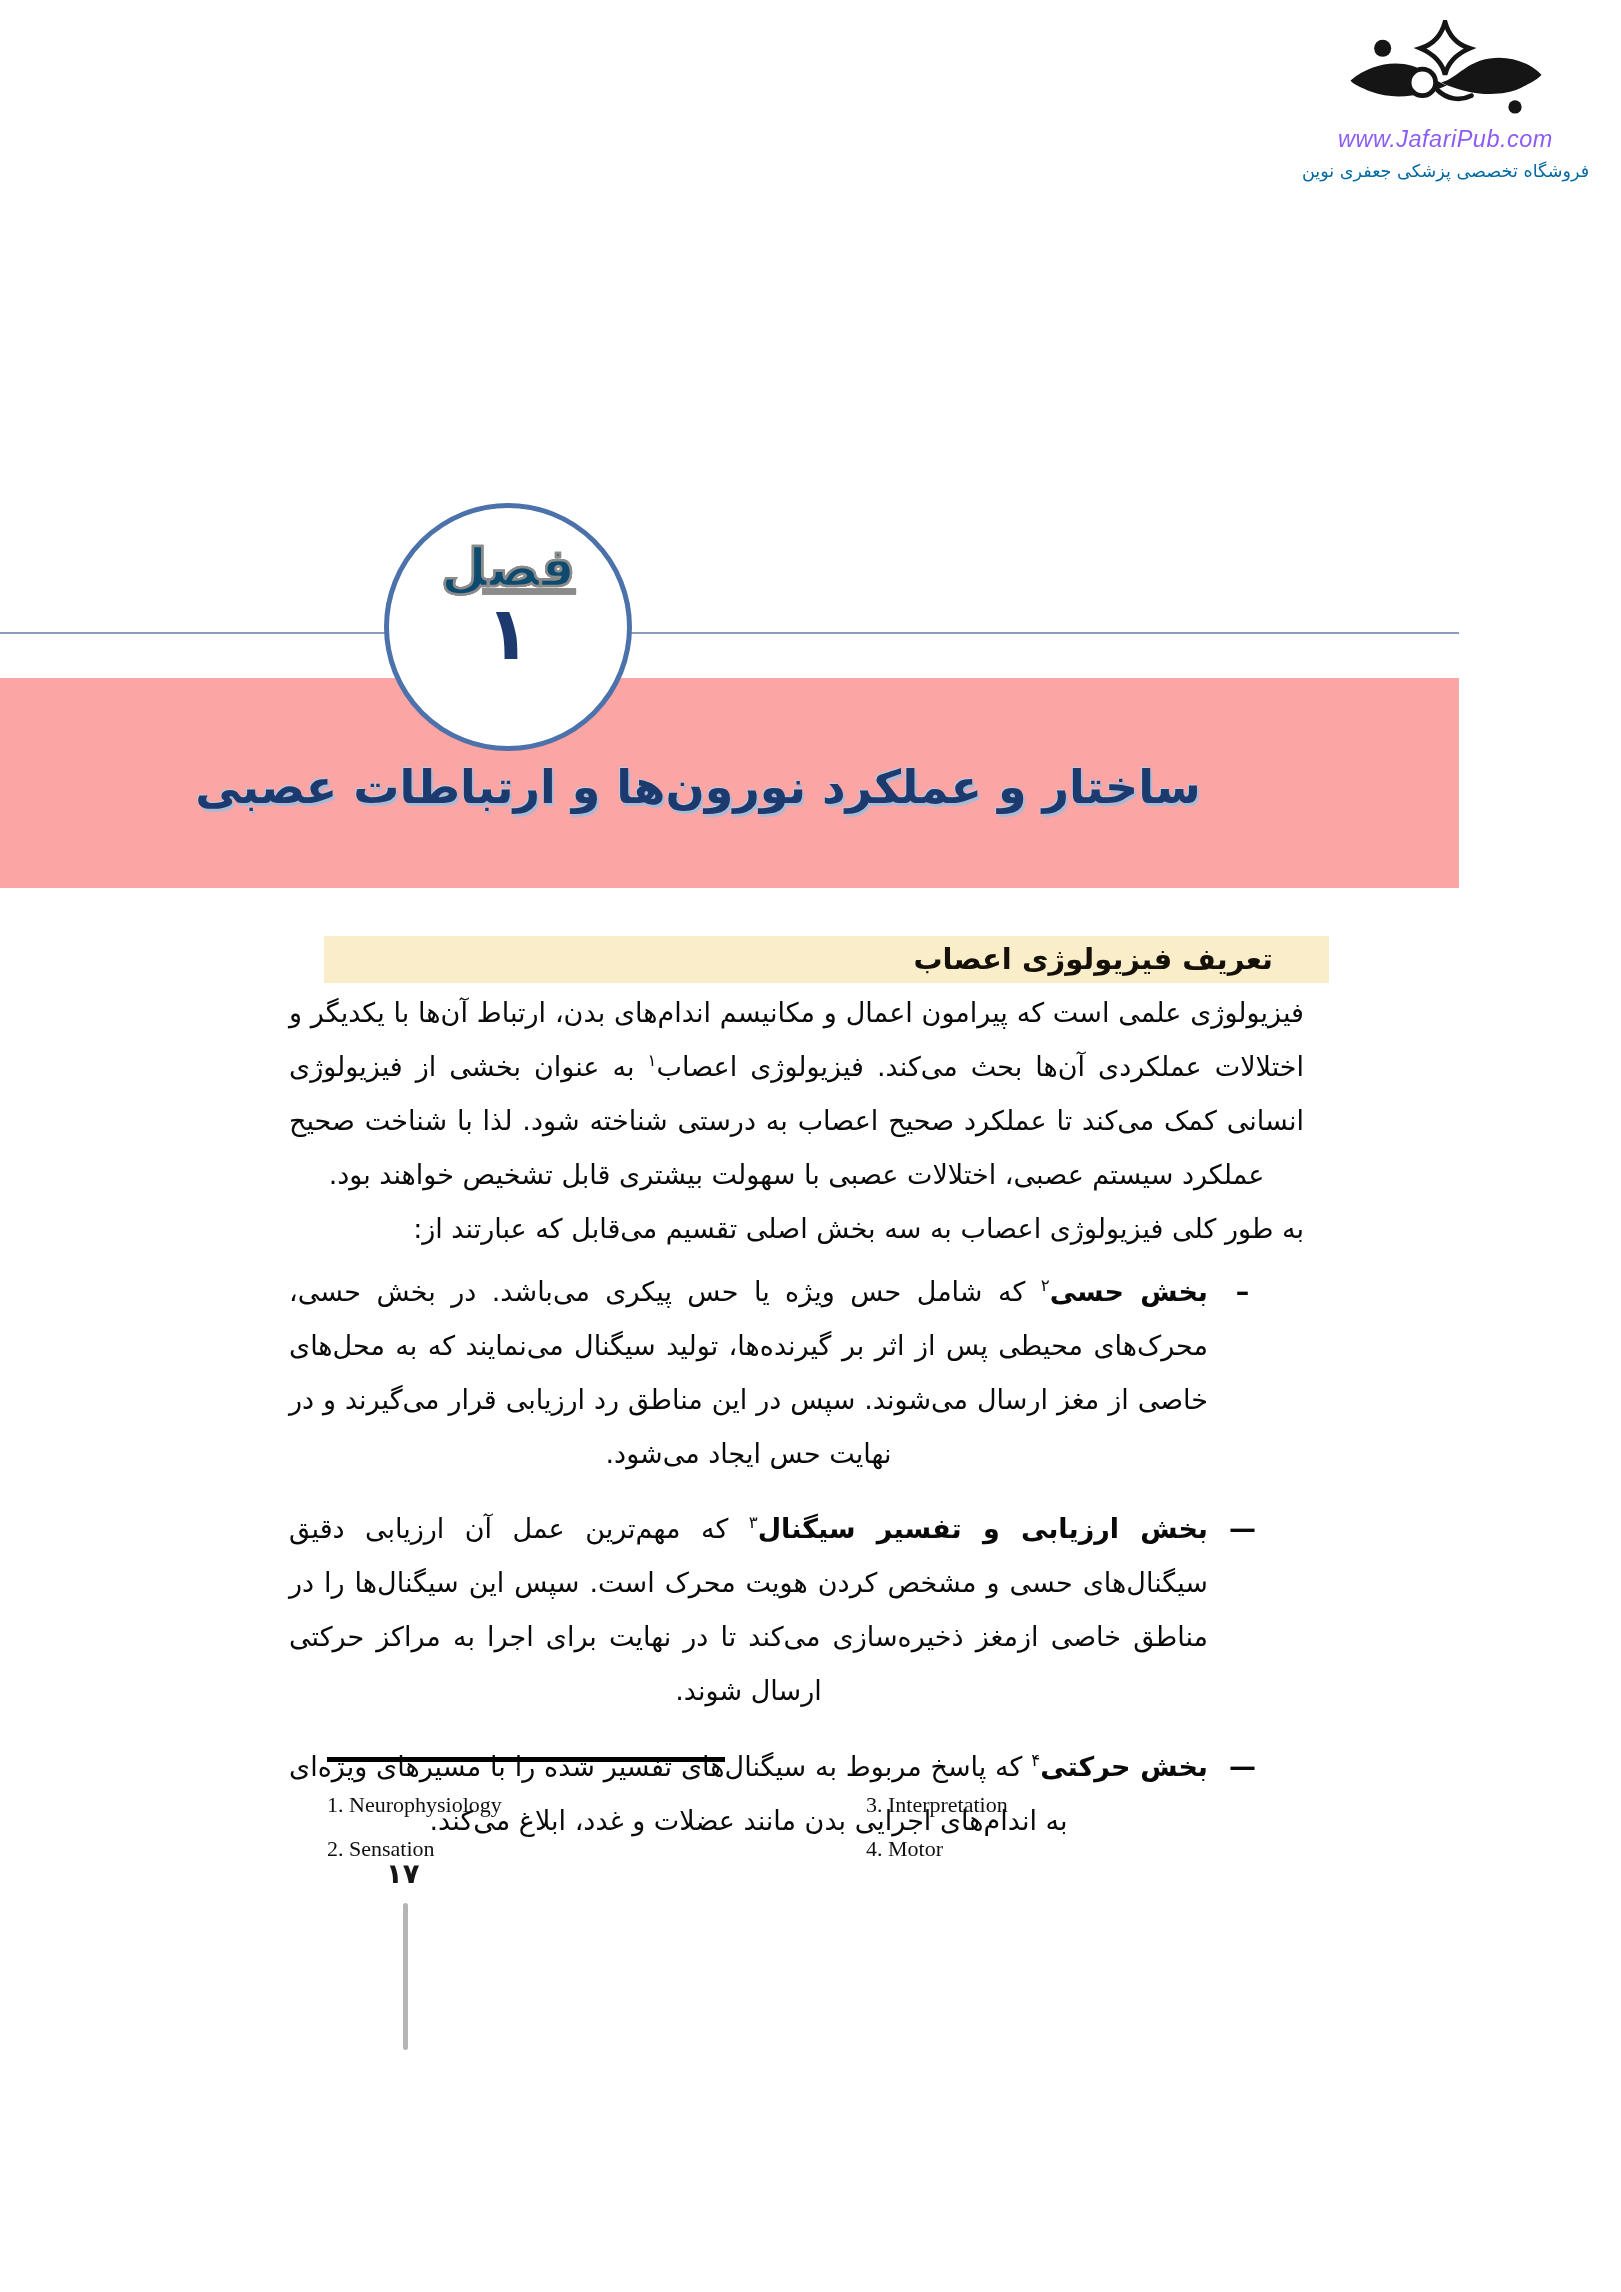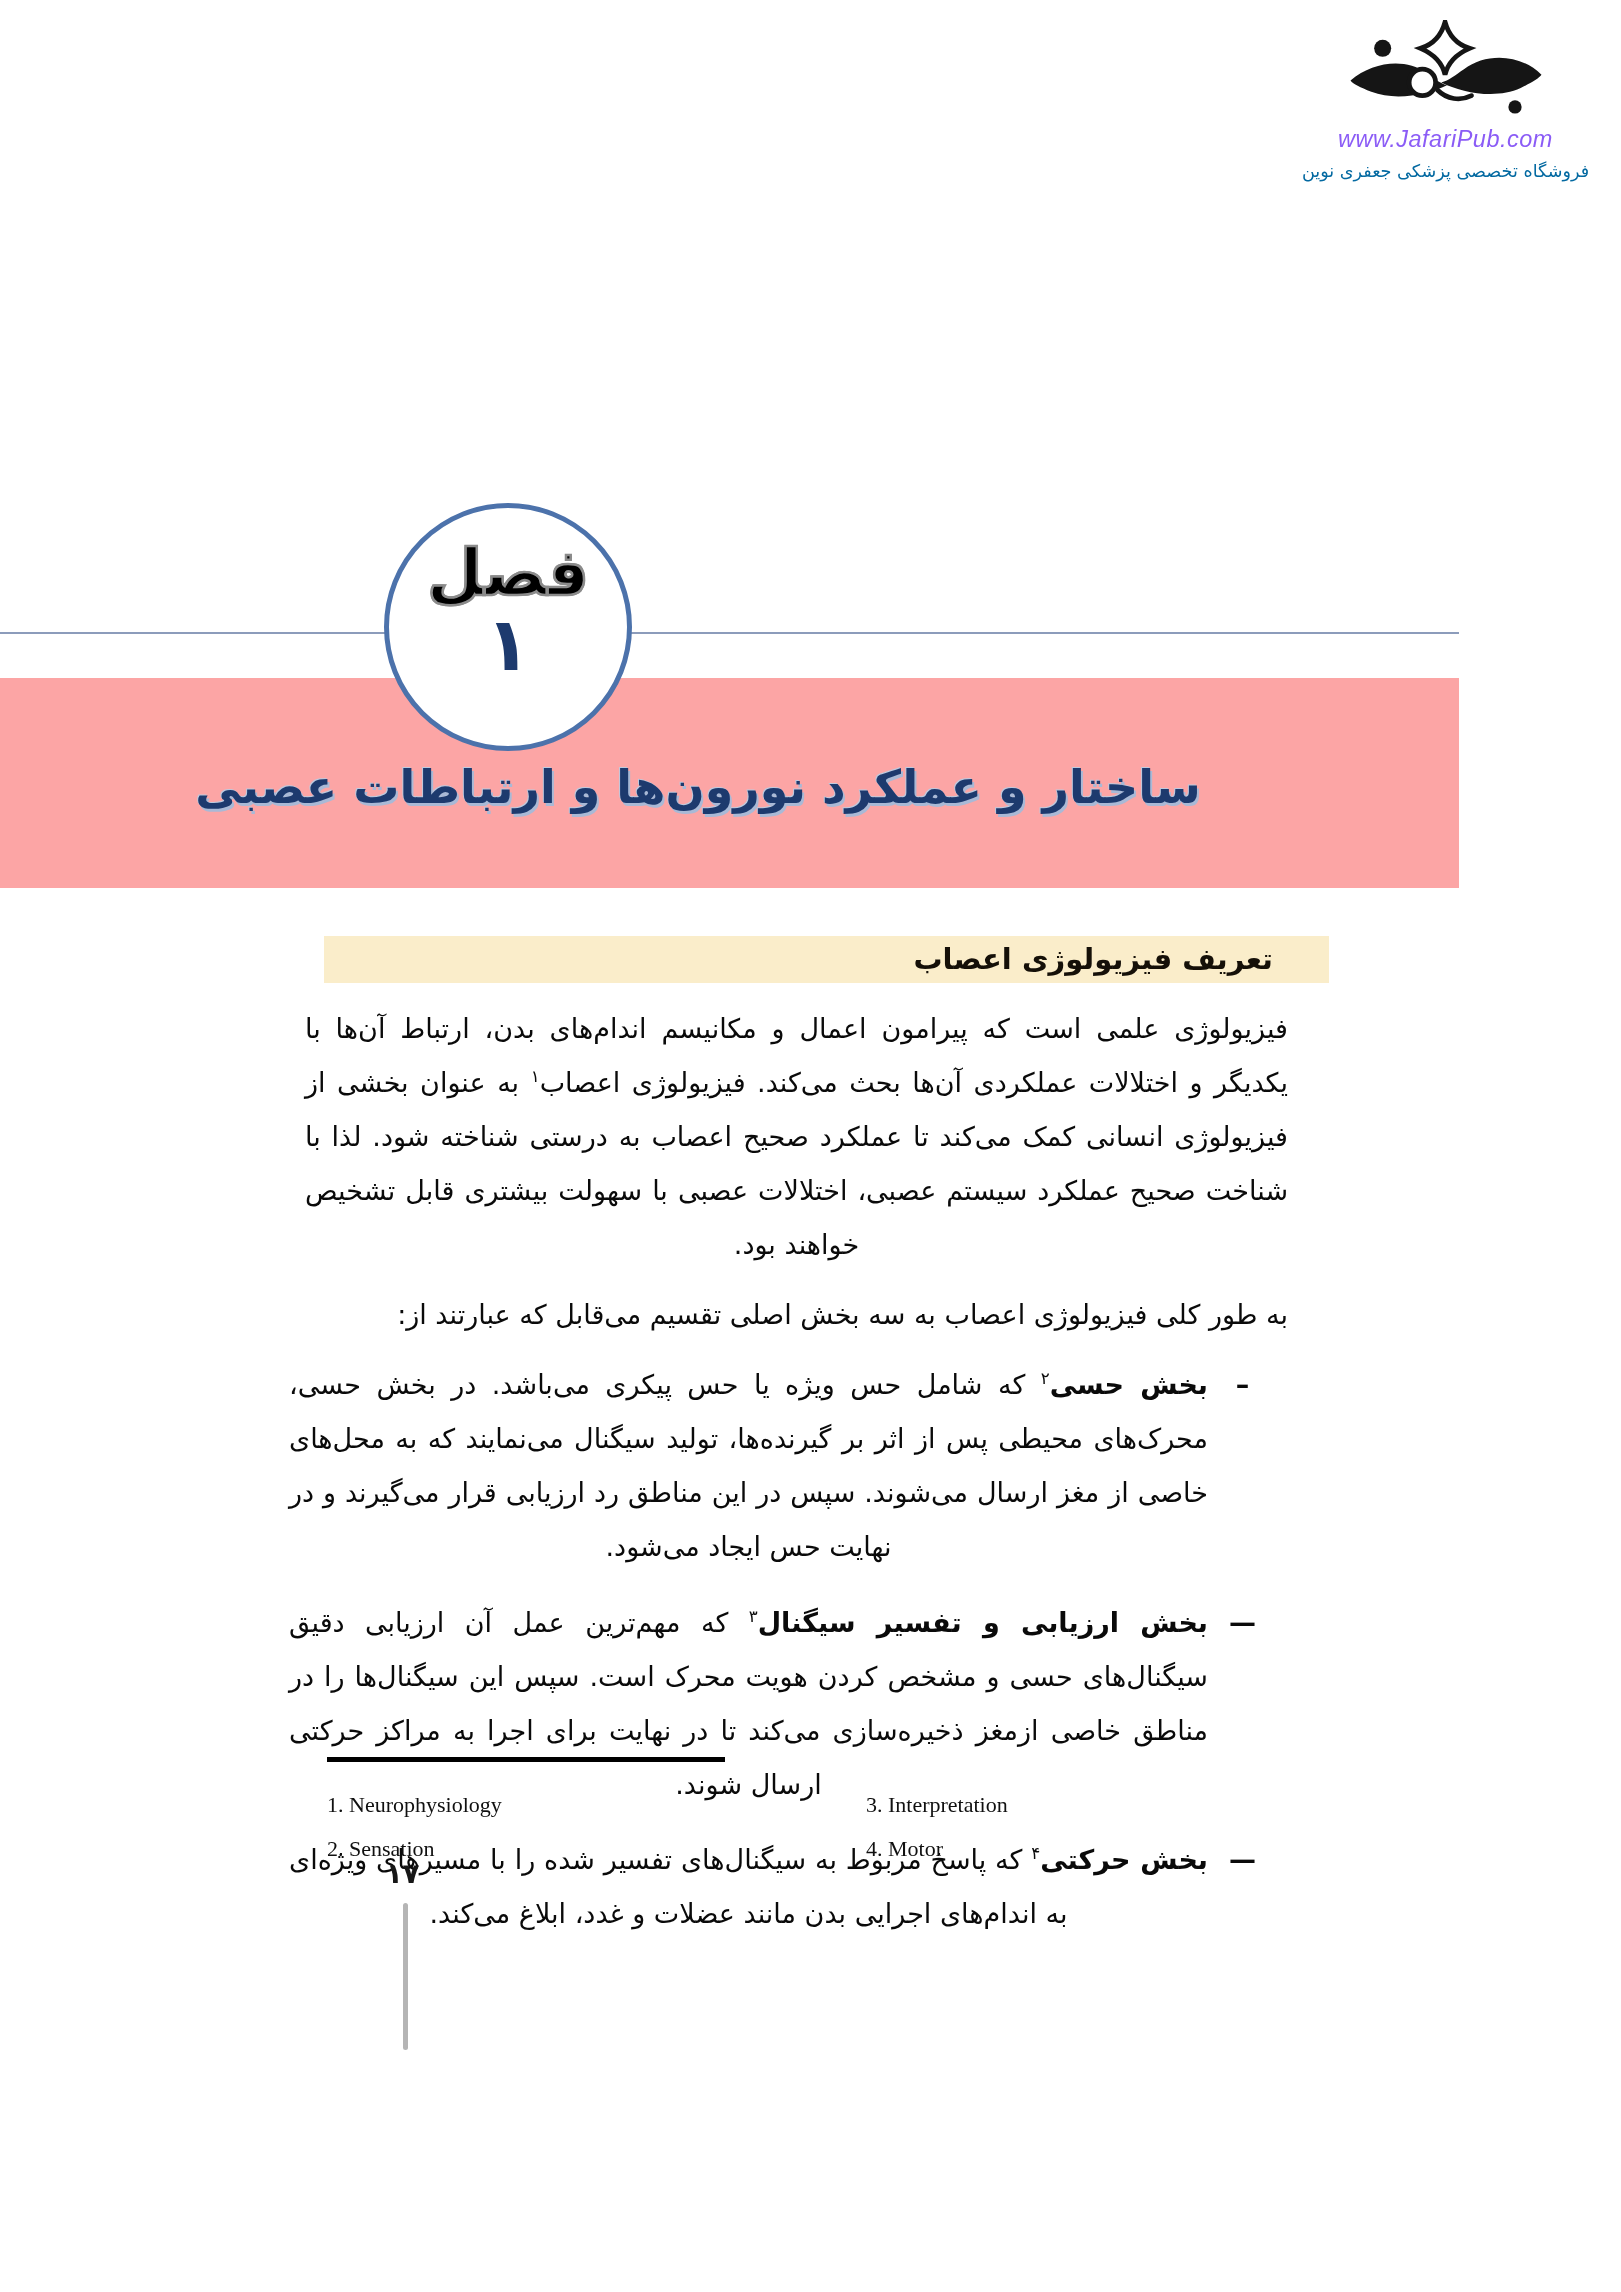--- a/index.html
+++ b/index.html
@@ -23,42 +23,43 @@
   .chapter-title {
     position:absolute; top:82px; left:0; width:100%; box-sizing:border-box; padding-right:63px;
     text-align:center; font-size:46px; font-weight:bold; color:#1d3a6e; letter-spacing:1px;
     text-shadow:2px 2.9px 0 #a9b9d6, -1px -1px 0 #bdc9de;
   }
   .chapter-circle {
     position:absolute; top:503px; left:384px; width:238px; height:238px; background:#ffffff;
     border:5.9px solid #4c72ab; border-radius:50%; z-index:2; text-align:center;
   }
   .chapter-word {
-    margin-top:33px; font-size:64px; font-weight:bold; line-height:1; color:#000000;
+    margin-top:33px; font-size:53px; font-weight:bold; line-height:1; color:#0c4a6e;
     -webkit-text-stroke:2.5px #8b8b8b;
     text-shadow:-1px -1px 0 #909090, 1px -1px 0 #909090, -1px 1px 0 #909090, 1px 1px 0 #909090;
+    text-decoration:underline;
   }
   .chapter-num { margin-top:2px; font-size:74px; font-weight:bold; line-height:1; color:#1d3a6e; }
 
   
   .section-heading {
     position:absolute; top:936px; left:324px; width:1005px; height:47px;
     background:#faedca; direction:rtl;
   }
   .section-heading span {
     display:block; line-height:47px; padding-right:56px;
     font-size:29px; font-weight:bold; color:#151008;
   }
 
   
   .content {
     position:absolute; top:986px; left:289px; width:1015px;
     direction:rtl; font-size:27px; line-height:54px; color:#0a0a0a;
   }
-  .content p { margin:16px; }
+  .content p { margin:0; }
   .p-justify { text-align:justify; text-align-last:center; }
   .p-right   { text-align:right; margin-top:0; }
   sup { font-size:0.62em; vertical-align:super; line-height:0; }
   .bullets { margin-top:8.8px; }
   .bullet {
     position:relative; margin:0 96px 21.6px 0;
     text-align:justify; text-align-last:center;
   }
   .bullet:last-child { margin-bottom:0; }
   .bullet .marker {

